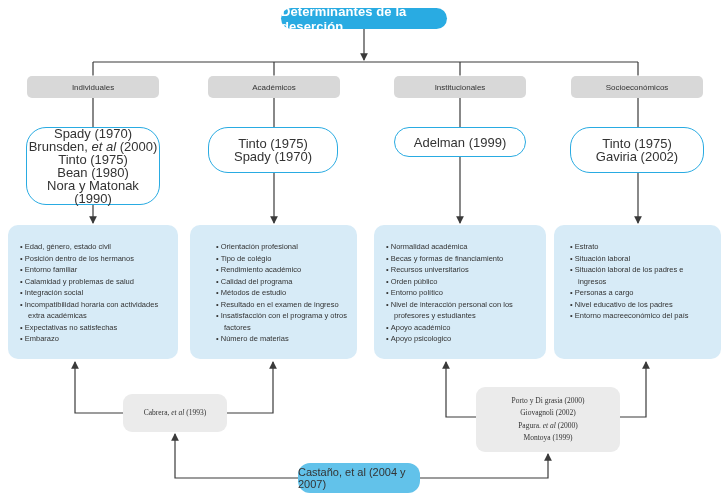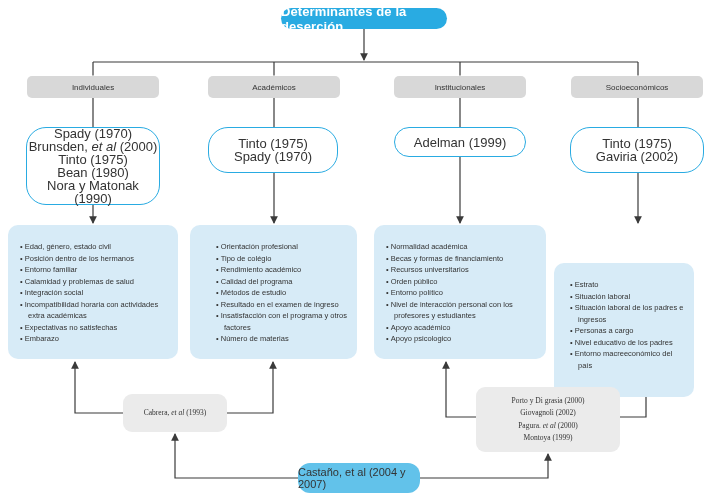--- a/index.html
+++ b/index.html
@@ -47,21 +47,21 @@
 
   
   .h1 { left:27px; }  .h2 { left:208px; } .h3 { left:394px; } .h4 { left:571px; }
   .c1 { left:26px;  width:134px; height:78px; }
   .c2 { left:208px; width:130px; height:46px; }
   .c3 { left:394px; width:132px; height:30px; }
   .c4 { left:570px; width:134px; height:46px; }
   .f1 { left:8px;   width:170px; }
   .f2 { left:190px; width:167px; padding-left:26px; }
   .f3 { left:374px; width:172px; }
-  .f4 { left:554px; width:140px; padding-left:16px;margin-top:38px; }
+  .f4 { left:554px; width:167px; padding-left:16px; }
 </style>
 </head>
 <body>
 
 <div class="canvas">
 
   <svg class="connectors" width="726" height="502" viewBox="0 0 726 502">
     <defs>
       <marker id="ah" viewBox="0 0 8 8" refX="7" refY="4" markerWidth="6.5" markerHeight="6.5" orient="auto">
         <path d="M0,0 L8,4 L0,8 Z" fill="#3a3a3a"></path>

